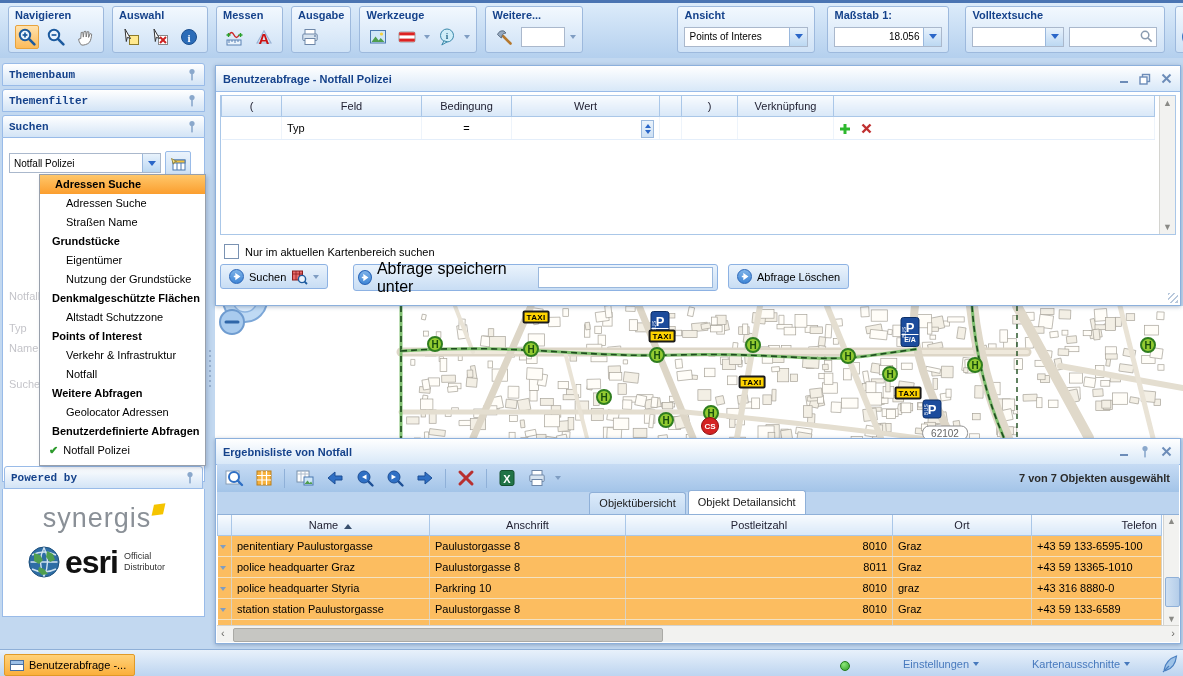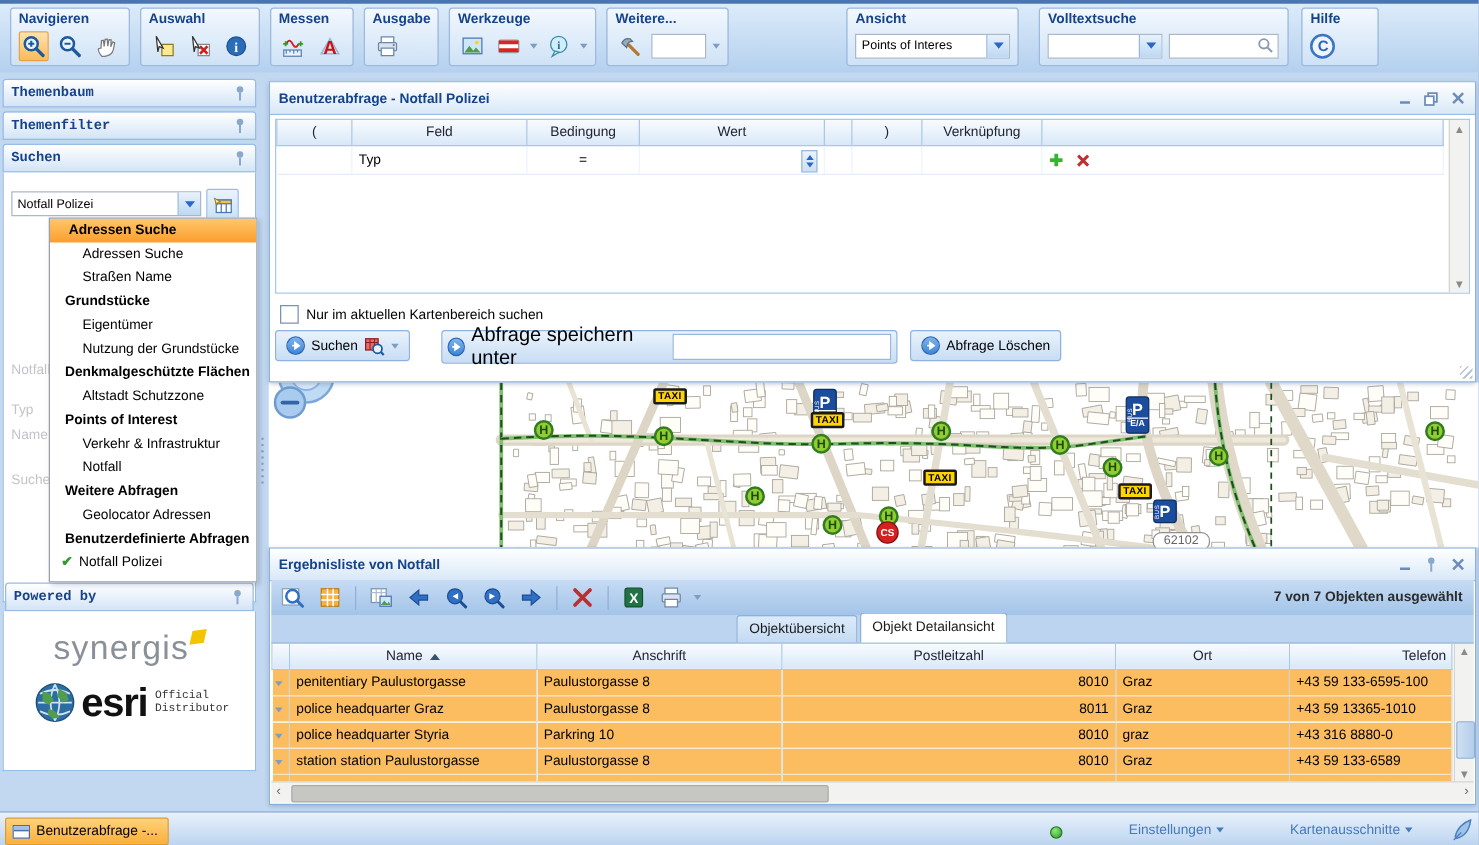--- a/index.html
+++ b/index.html
@@ -34,21 +34,21 @@
   .titem.item-checked{padding-left:9px;}
   .chk{color:#2c9a2c;font-size:11px;margin-right:5px;font-weight:bold;}
   #hsplit{position:absolute;left:2px;top:424px;width:203px;height:6px;display:flex;align-items:center;justify-content:center;gap:2px;}
   #hsplit i{width:2px;height:2px;background:#9ab0cc;border-radius:50%;}
   #powered{position:absolute;left:2px;top:406px;width:203px;}
   #powered .body{height:128px;background:#fff;border:1px solid #99bbe8;border-top:none;box-sizing:border-box;position:relative;}
   #syn{position:absolute;left:0;top:14px;width:100%;text-align:center;font-size:27px;color:#8a9097;letter-spacing:1px;}
   #syn .dia{display:inline-block;width:11px;height:11px;background:#f5c400;transform:skewX(-20deg) rotate(-8deg);margin-left:2px;margin-bottom:12px;}
   #esri{position:absolute;left:24px;top:56px;display:flex;align-items:center;}
   #esri .etxt{font-size:32px;font-weight:bold;color:#111;letter-spacing:-1px;line-height:30px;margin-left:4px;}
-  #esri .esub{font-size:9px;color:#333;margin-left:6px;line-height:11px;font-family:Liberation Mono, monospace;}
+  #esri .esub{font-size:9px;color:#333;margin-left:6px;line-height:11px;}
   
   #vsplit{position:absolute;left:207px;top:57px;width:8px;height:584px;}
   #vsplit .dots{position:absolute;left:2px;top:290px;display:flex;flex-direction:column;gap:3px;}
   #vsplit .dots i{width:2px;height:2px;background:#8ba4c4;border-radius:50%;}
   
   #map{position:absolute;left:215px;top:303px;width:968px;height:132px;background:#fff;overflow:hidden;}
   #markers{position:absolute;left:0;top:0;width:968px;height:132px;}
   .mk{position:absolute;transform:translate(-50%,-50%);display:flex;align-items:center;justify-content:center;box-sizing:border-box;}
   .mk-h{width:16px;height:16px;border-radius:50%;background:#93cb31;border:2px solid #2f7d1f;color:#174e0e;font-size:10px;font-weight:bold;}
   .mk-taxi{background:#ffd400;border:2px solid #1a1a1a;border-radius:2px;color:#000;font-size:8px;font-weight:bold;height:13px;padding:0 2px;letter-spacing:.3px;z-index:3;}
@@ -267,20 +267,31 @@
       <div class="grow">
         <span class="selbox" style="width:124px">
           <span class="val">Points of Interes</span>
           <span class="trig">
               <span class="caret"></span>
             </span>
         </span>
       </div>
     </div>
 
+    <div class="tgroup" style="margin-left:12px;width:122px">
+      <div class="glabel">Maßstab 1:</div>
+      <div class="grow">
+        <span class="selbox" style="width:108px">
+          <span class="val" style="text-align:right">18.056</span>
+          <span class="trig">
+              <span class="caret"></span>
+            </span>
+        </span>
+      </div>
+    </div>
 
     <div class="tgroup" style="margin-left:16px;width:200px">
       <div class="glabel">Volltextsuche</div>
       <div class="grow">
         <span class="selbox" style="width:92px">
           <span class="val"></span>
           <span class="trig">
               <span class="caret"></span>
             </span>
         </span>

